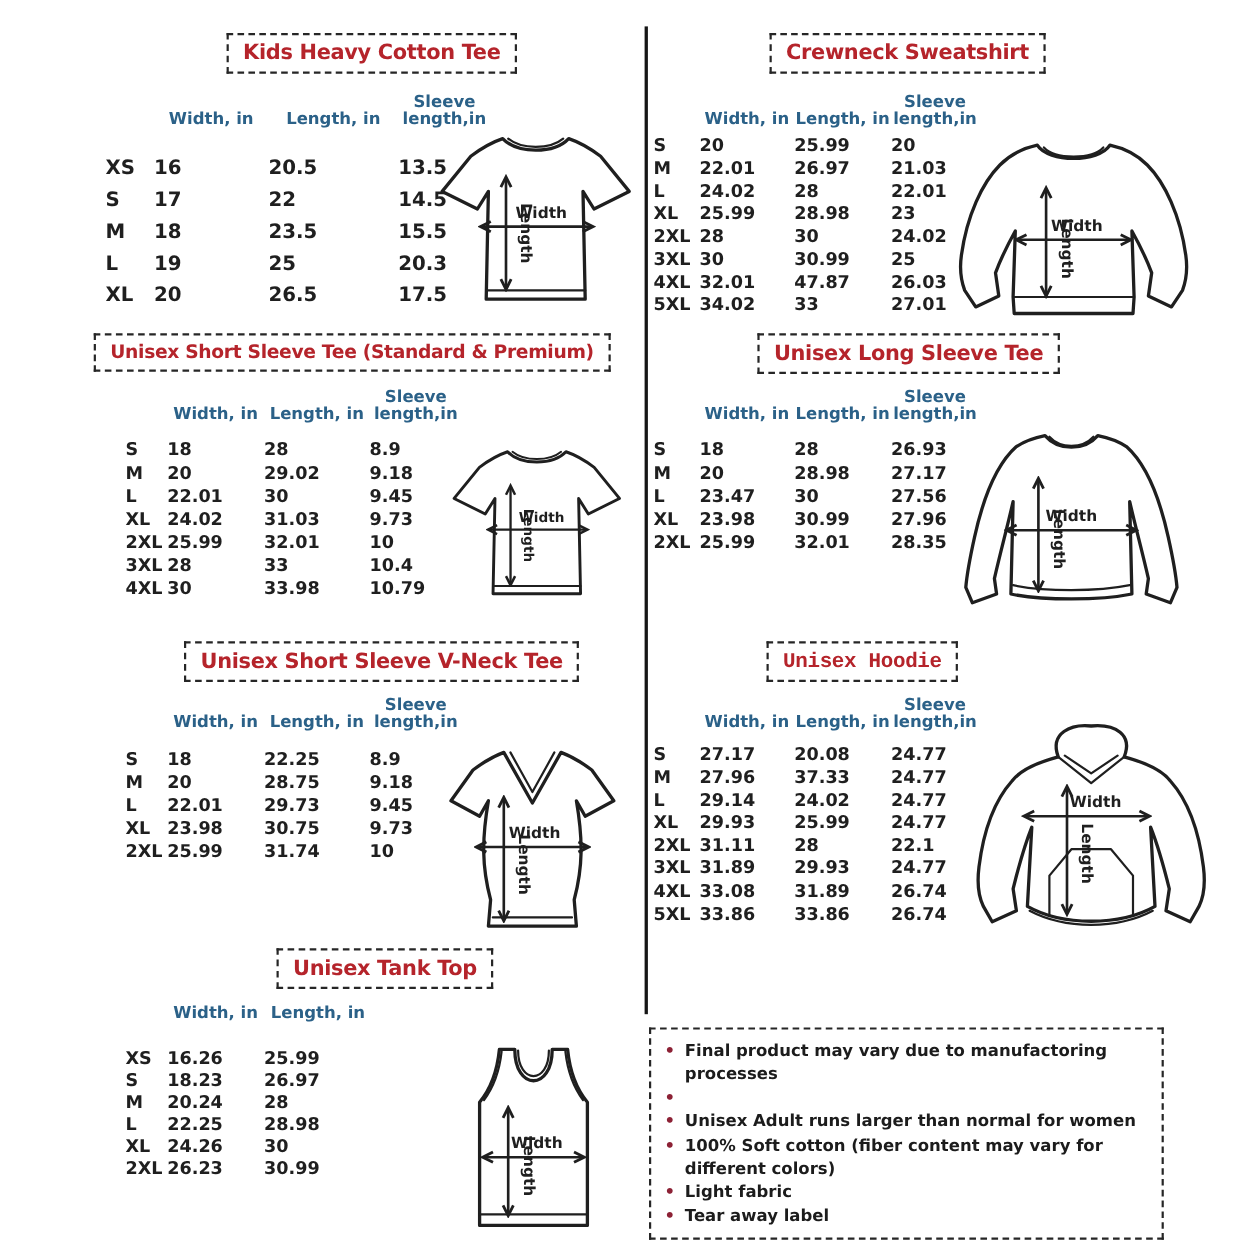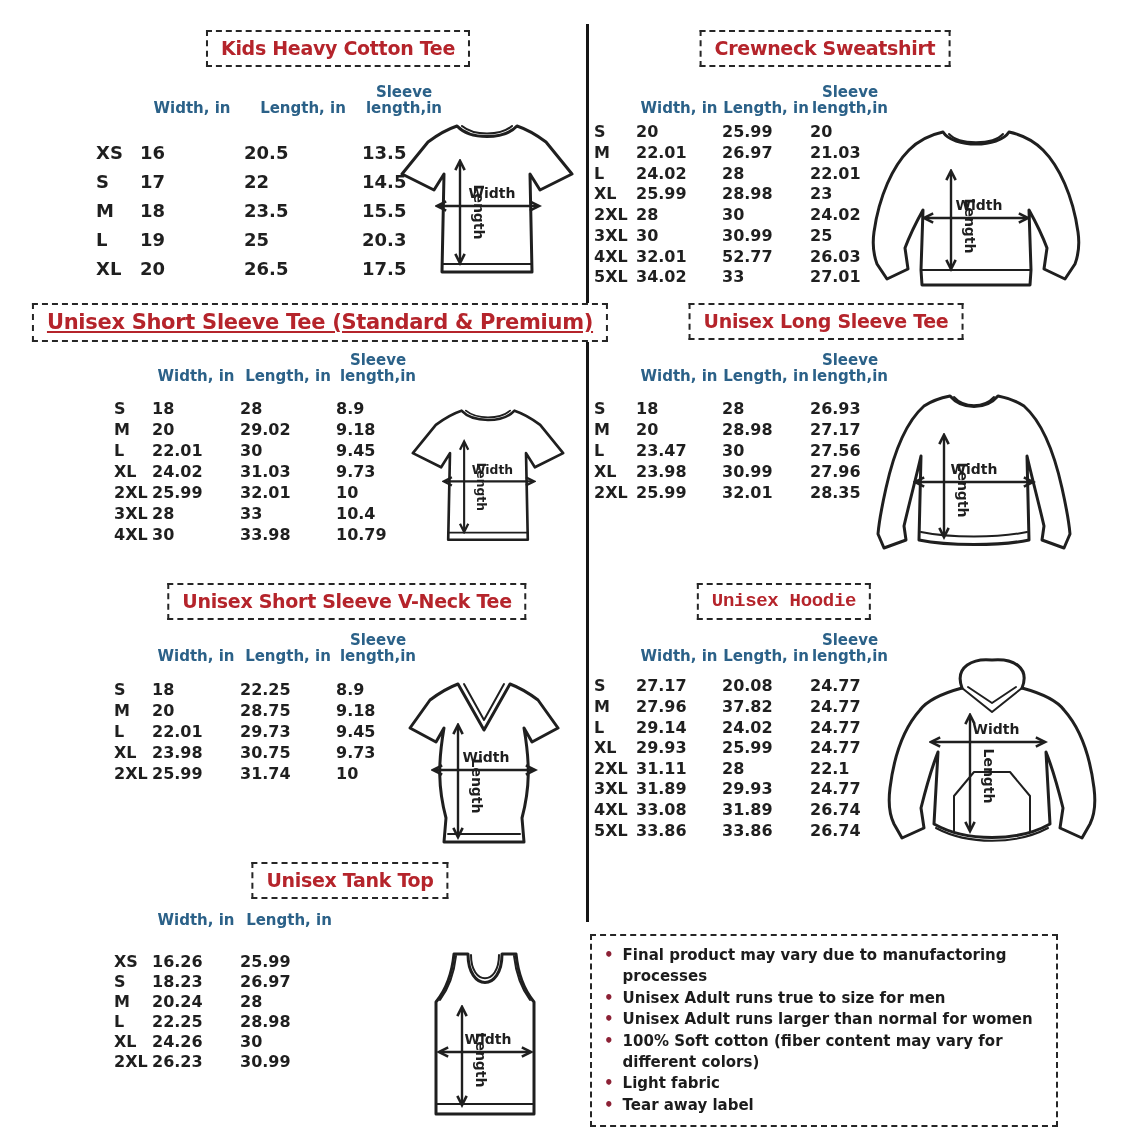--- a/index.html
+++ b/index.html
@@ -2,21 +2,21 @@
 <html><head>
 <meta charset="utf-8">
 <style>
   html,body{margin:0;padding:0;}
   .page{position:relative;width:1140px;height:1140px;background:#ffffff;overflow:hidden;
         font-family:"DejaVu Sans", sans-serif;color:#1f1f1f;}
   .divider{position:absolute;background:#161616;}
   .title-box{position:absolute;transform:translateX(-50%);white-space:nowrap;
              border:2px dashed #262626;background:#fff;color:#b5242b;
              font-weight:bold;font-size:19px;line-height:1;padding:7px 13px;letter-spacing:-0.3px;}
-  .title-sm{font-size:21px;text-decoration:underline;}
+  .title-sm{font-size:17px;}
   .table{position:absolute;}
   .thead{display:grid;align-items:end;color:#2b6188;font-weight:bold;font-size:15px;
          text-align:center;line-height:1.08;}
   .tbody .trow{display:grid;font-weight:bold;font-size:16px;}
   .g-kids .thead, .g-kids .trow{grid-template-columns:44px 104px 118px 84px;}
   .g-left .thead, .g-left .trow{grid-template-columns:38px 88px 96px 84px;}
   .g-tank .thead, .g-tank .trow{grid-template-columns:38px 88px 98px;}
   .g-right .thead, .g-right .trow{grid-template-columns:42px 86px 88px 80px;}
   .rows-29 .trow{height:29px;line-height:29px;font-size:18px;}
   .rows-21 .trow{height:21px;line-height:21px;}
@@ -142,21 +142,21 @@
           </div>
           <div class="trow">
             <span class="cell">3XL</span>
             <span class="cell">30</span>
             <span class="cell">30.99</span>
             <span class="cell">25</span>
           </div>
           <div class="trow">
             <span class="cell">4XL</span>
             <span class="cell">32.01</span>
-            <span class="cell">52.77</span>
+            <span class="cell">47.87</span>
             <span class="cell">26.03</span>
           </div>
           <div class="trow">
             <span class="cell">5XL</span>
             <span class="cell">34.02</span>
             <span class="cell">33</span>
             <span class="cell">27.01</span>
           </div>
         </div>
     </div>
@@ -382,21 +382,21 @@
       <div class="tbody rows-206" style="margin-top:12px;">
           <div class="trow">
             <span class="cell">S</span>
             <span class="cell">27.17</span>
             <span class="cell">20.08</span>
             <span class="cell">24.77</span>
           </div>
           <div class="trow">
             <span class="cell">M</span>
             <span class="cell">27.96</span>
-            <span class="cell">37.82</span>
+            <span class="cell">37.33</span>
             <span class="cell">24.77</span>
           </div>
           <div class="trow">
             <span class="cell">L</span>
             <span class="cell">29.14</span>
             <span class="cell">24.02</span>
             <span class="cell">24.77</span>
           </div>
           <div class="trow">
             <span class="cell">XL</span>
@@ -512,21 +512,20 @@
     </svg>
   </div>
 
   <div class="notes" style="left:590px;top:934px;width:440px;">
     <div class="note-item">
       <span class="bullet">•</span>
       <span>Final product may vary due to manufactoring processes</span>
     </div>
     <div class="note-item">
       <span class="bullet">•</span>
-      <span>Unisex Adult runs true to size for men</span>
     </div>
     <div class="note-item">
       <span class="bullet">•</span>
       <span>Unisex Adult runs larger than normal for women</span>
     </div>
     <div class="note-item">
       <span class="bullet">•</span>
       <span>100% Soft cotton (fiber content may vary for different colors)</span>
     </div>
     <div class="note-item">

